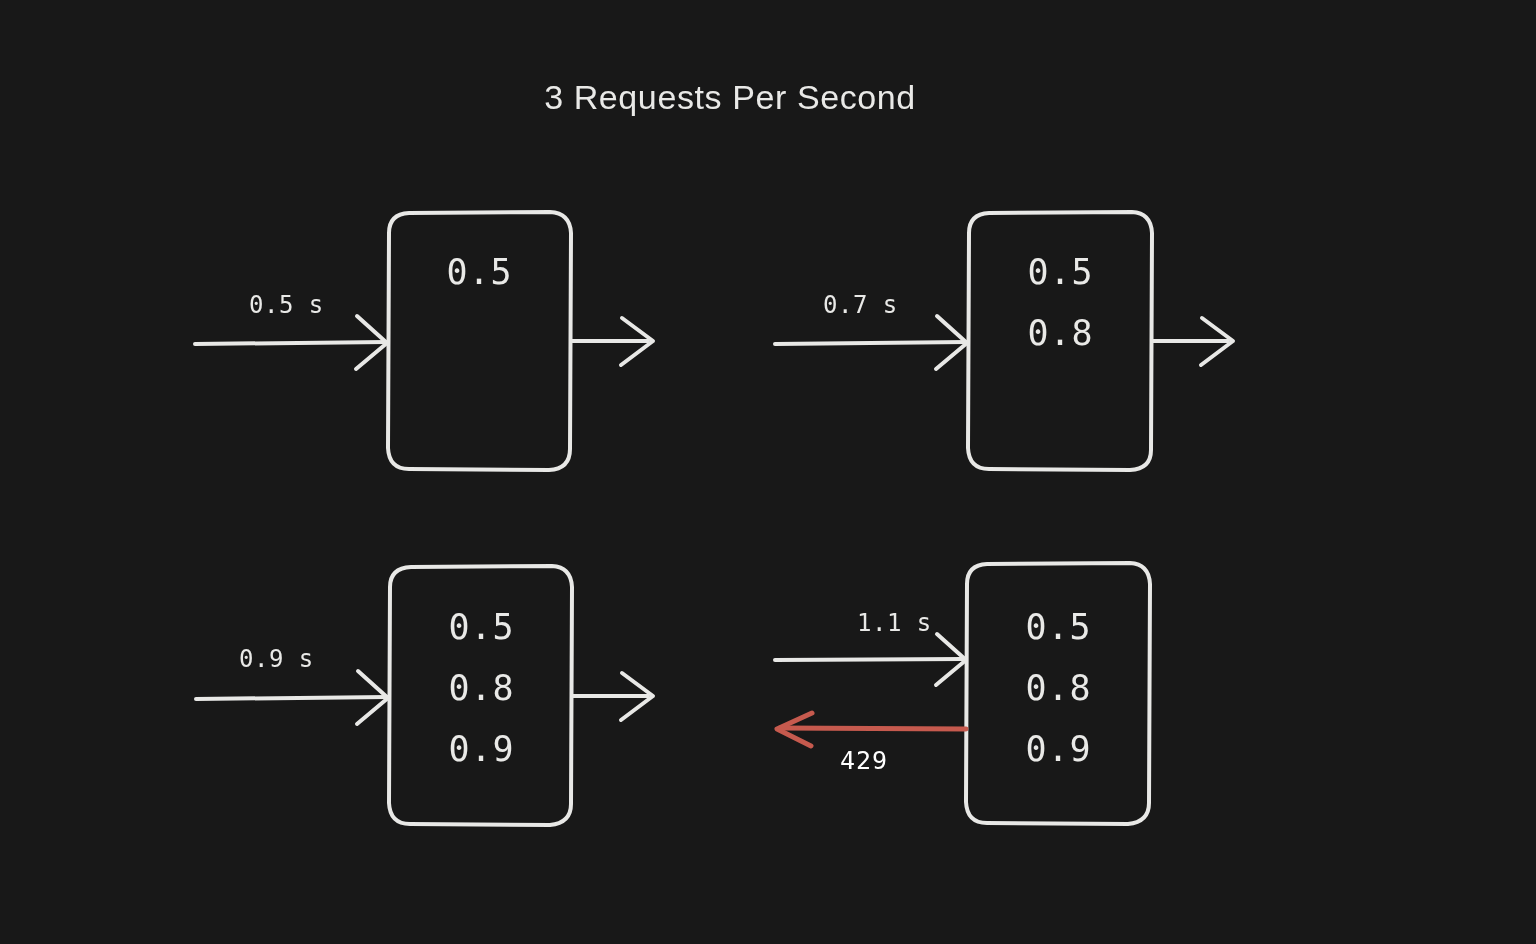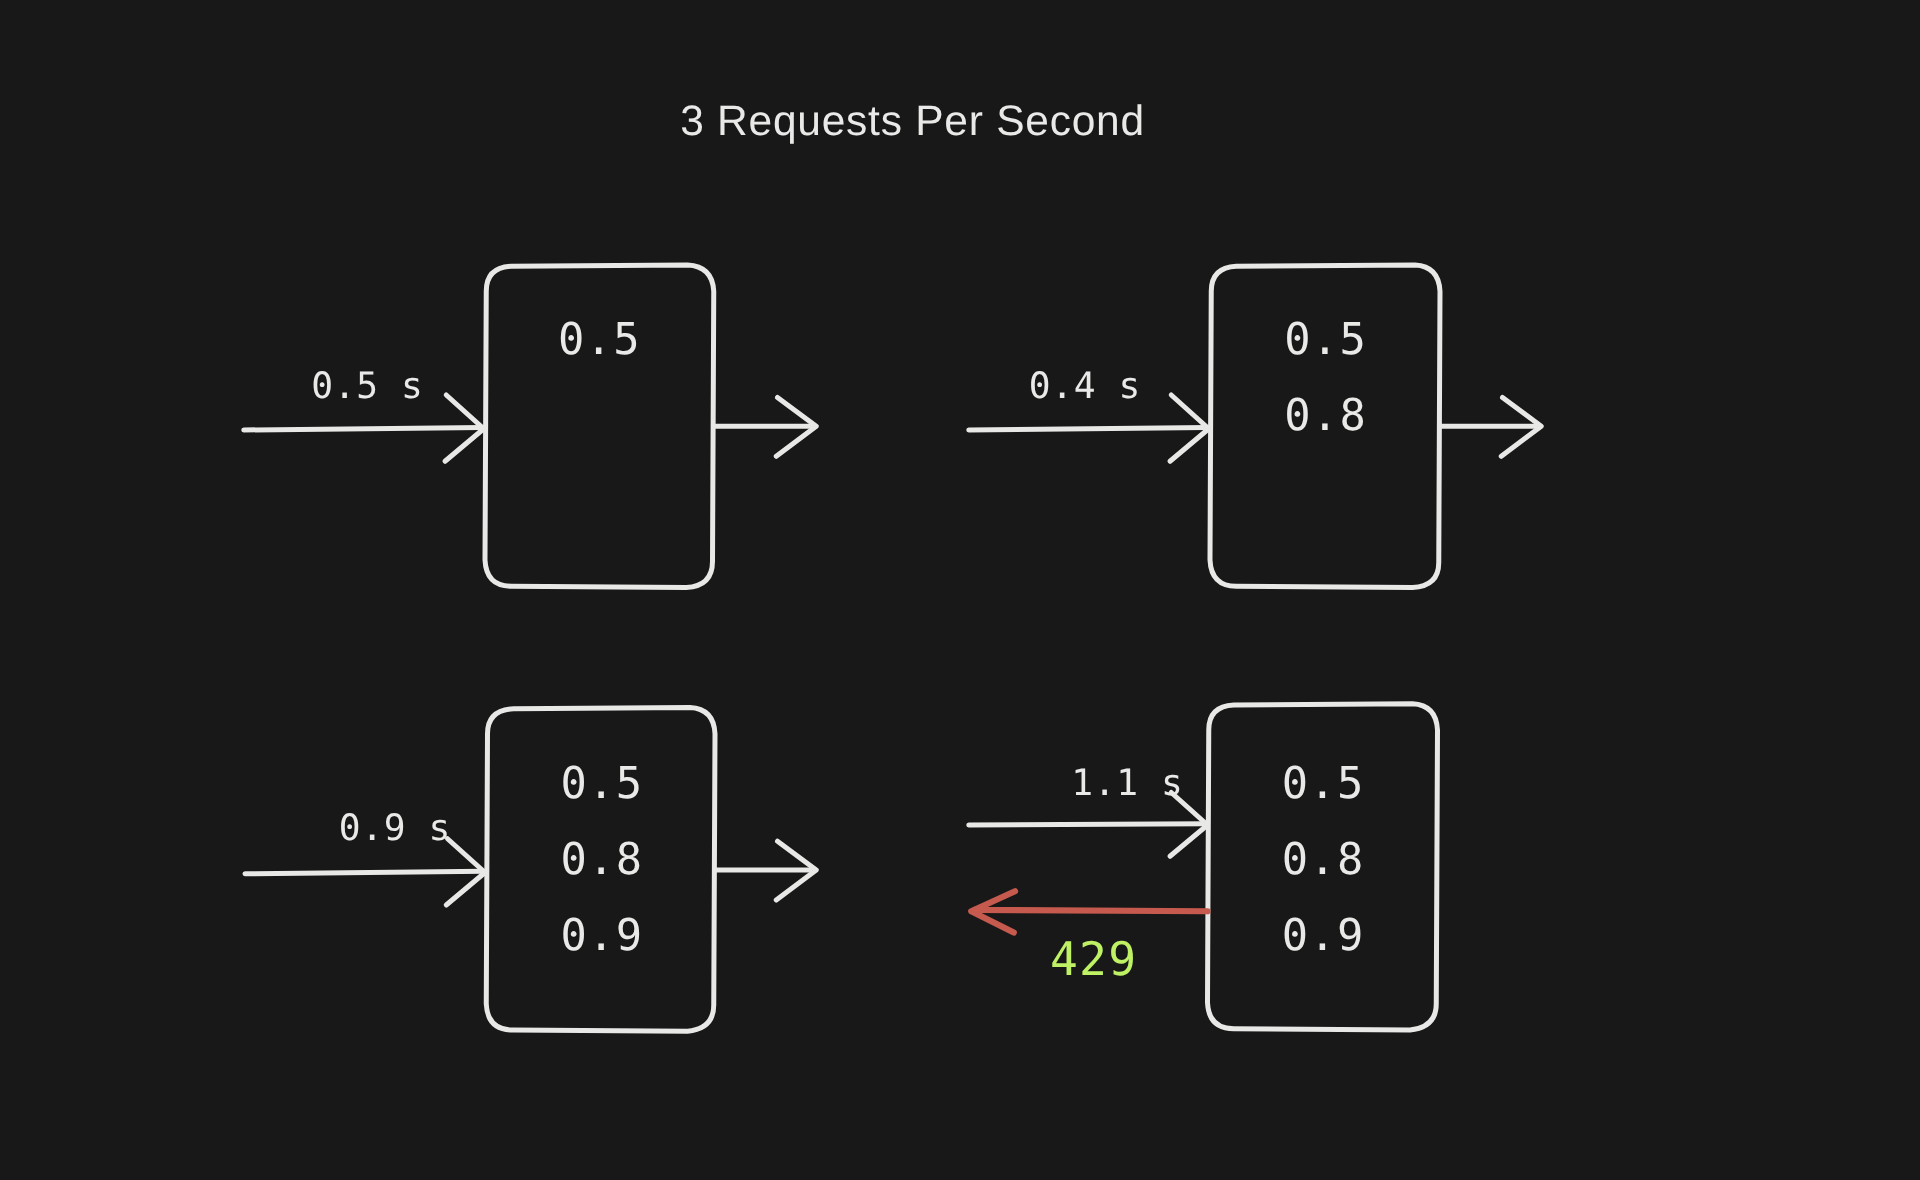--- a/index.html
+++ b/index.html
@@ -65,35 +65,35 @@
 
   
   .lbl {
     position: absolute;
     font-family: "DejaVu Sans Mono", "Liberation Mono", monospace;
     color: #e9e9e7;
     white-space: nowrap;
   }
 
   .edge-label {
-    font-size: 29px;
+    font-size: 24px;
     letter-spacing: 0.5px;
   }
 
   .box-value {
     font-size: 35px;
     letter-spacing: 1px;
     text-align: center;
   }
 
   .reject-label {
     position: absolute;
     font-family: "DejaVu Sans Mono", "Liberation Mono", monospace;
-    font-size: 37px;
-    color: #bef264;
+    font-size: 25px;
+    color: #ffffff;
     letter-spacing: 1px;
     white-space: nowrap;
   }
 
   .value-stack {
     position: absolute;
     display: flex;
     flex-direction: column;
     align-items: center;
     gap: 21px;
@@ -135,27 +135,27 @@
 
     <path class="stroke-r" d="M966,729 L780,728"></path>
     <path class="stroke-r" d="M812,713 L777,729 L811,746"></path>
   </svg>
 
   <div class="lbl edge-label" style="left:249px; top:291px;">0.5 s</div>
   <div class="value-stack" style="left:388px; top:252px; width:183px;">
     <div class="lbl box-value" style="position:relative; left:auto; top:auto;">0.5</div>
   </div>
 
-  <div class="lbl edge-label" style="left:823px; top:291px;">0.4 s</div>
+  <div class="lbl edge-label" style="left:823px; top:291px;">0.7 s</div>
   <div class="value-stack" style="left:969px; top:252px; width:183px;">
     <div class="lbl box-value" style="position:relative; left:auto; top:auto;">0.5</div>
     <div class="lbl box-value" style="position:relative; left:auto; top:auto;">0.8</div>
   </div>
 
-  <div class="lbl edge-label" style="left:239px; top:645px;margin-left:32px;">0.9 s</div>
+  <div class="lbl edge-label" style="left:239px; top:645px;">0.9 s</div>
   <div class="value-stack" style="left:390px; top:607px; width:183px;">
     <div class="lbl box-value" style="position:relative; left:auto; top:auto;">0.5</div>
     <div class="lbl box-value" style="position:relative; left:auto; top:auto;">0.8</div>
     <div class="lbl box-value" style="position:relative; left:auto; top:auto;">0.9</div>
   </div>
 
   <div class="lbl edge-label" style="left:821px; top:609px;margin-left:36px;">1.1 s</div>
   <div class="value-stack" style="left:967px; top:607px; width:183px;">
     <div class="lbl box-value" style="position:relative; left:auto; top:auto;">0.5</div>
     <div class="lbl box-value" style="position:relative; left:auto; top:auto;">0.8</div>

